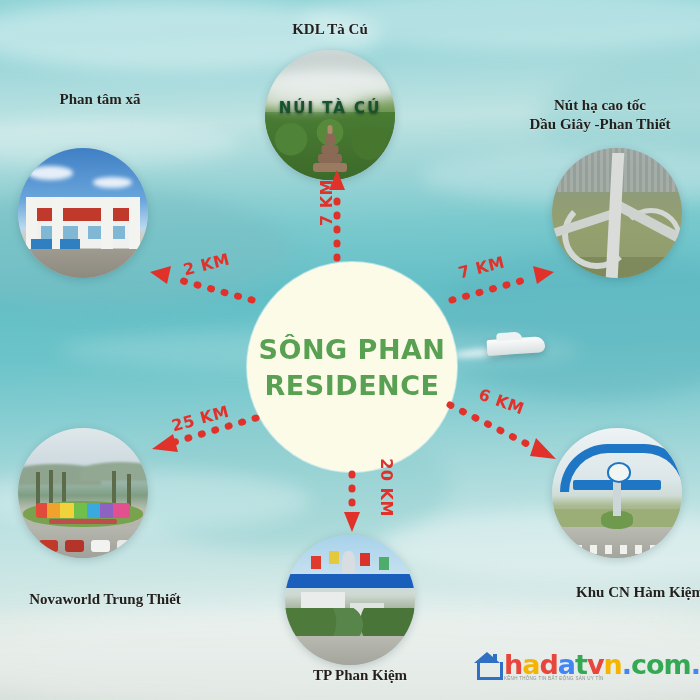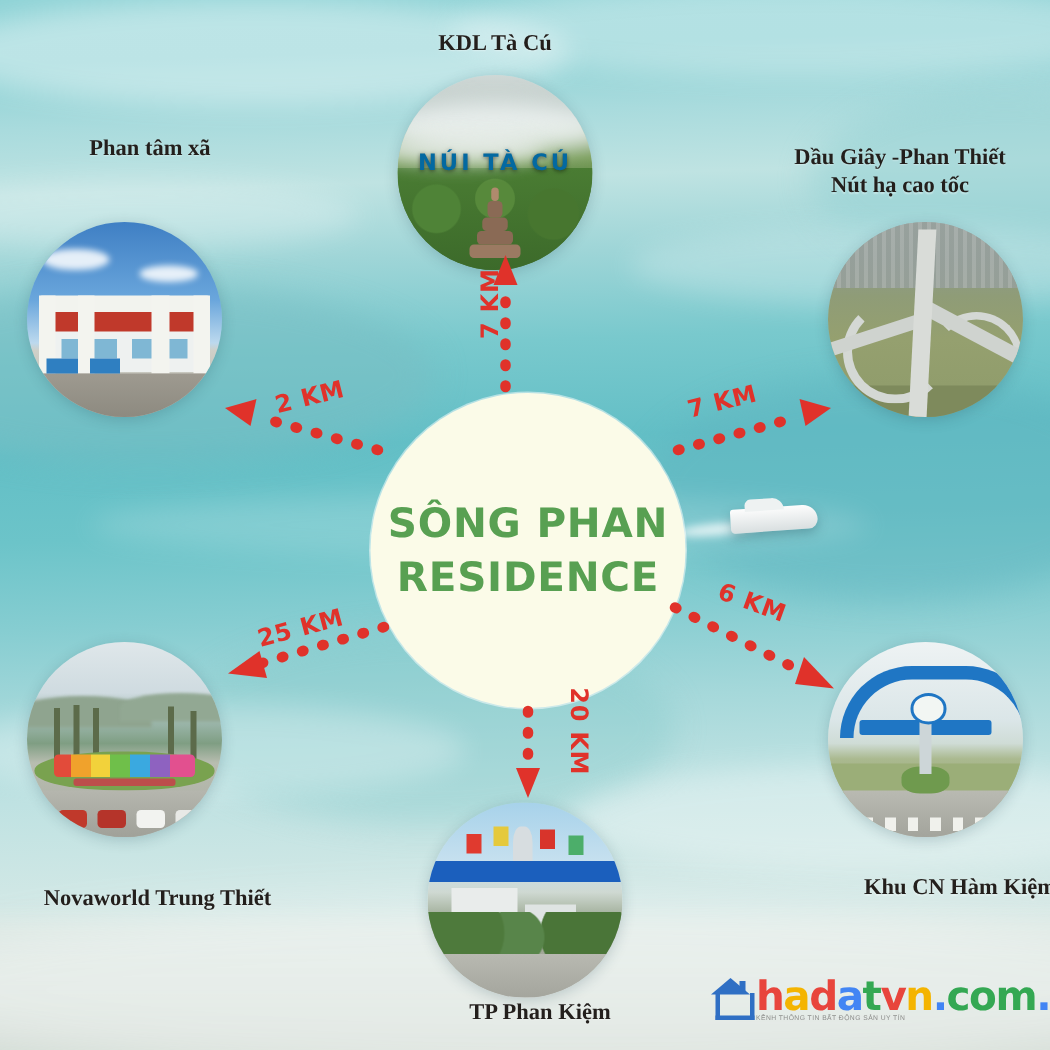--- a/index.html
+++ b/index.html
@@ -91,21 +91,21 @@
                linear-gradient(180deg,#4a7c33,#3c6a2a);}
   .fountain{position:absolute;left:50%;bottom:6%;transform:translateX(-50%);width:34px;height:52%;}
   .fountain i{position:absolute;left:50%;transform:translateX(-50%);background:#8a6a55;border-radius:3px;display:block;}
   .fo1{bottom:0;width:34px;height:9px;background:#9b7a62!important;}
   .fo2{bottom:9px;width:24px;height:9px;}
   .fo3{bottom:18px;width:17px;height:9px;}
   .fo4{bottom:27px;width:10px;height:11px;}
   .fo5{bottom:38px;width:5px;height:9px;background:#b08a6d!important;}
   .tacu-label{
     position:absolute;left:0;top:38%;width:100%;text-align:center;
-    color:#0369a1;font-size:15px;font-weight:bold;letter-spacing:2px;
+    color:#14532d;font-size:15px;font-weight:bold;letter-spacing:2px;
     text-shadow:0 1px 3px rgba(0,0,0,.55);
     font-family:"DejaVu Sans", sans-serif;
   }
 
   
   .p-hamminh{left:18px;top:148px;width:130px;height:130px;}
   .hm-sky{position:absolute;inset:0;background:linear-gradient(180deg,#3f7fc4 0%,#6aa6dc 40%,#bcd9ee 62%,#cfd0c8 66%,#b9b6ac 100%);}
   .hm-cloud{position:absolute;background:rgba(255,255,255,.85);border-radius:50%;filter:blur(2px);}
   .hmc1{left:8%;top:14%;width:34%;height:11%;}
   .hmc2{left:58%;top:22%;width:30%;height:9%;}
@@ -266,22 +266,22 @@
       <div class="ct-city"></div>
       <div class="ct-green"></div>
       <div class="ct-loop"></div>
       <div class="ct-loop2"></div>
       <div class="ct-road ctr2"></div>
       <div class="ct-road ctr3"></div>
       <div class="ct-road ctr1"></div>
     </div>
   </div>
   <div class="caption" style="left:500px;top:96px;width:200px;">
+    <div>Nút hạ cao tốc</div>
     <div>Dầu Giây -Phan Thiết</div>
-    <div>Nút hạ cao tốc</div>
   </div>
 
   <div class="photo p-nova">
     <div class="inner">
       <div class="nv-sky"></div>
       <div class="nv-hill"></div>
       <div class="nv-hill2"></div>
       <div class="nv-palm" style="left:14%;top:34%;height:26%;"></div>
       <div class="nv-palm" style="left:24%;top:32%;height:28%;"></div>
       <div class="nv-palm" style="left:34%;top:34%;height:26%;"></div>

